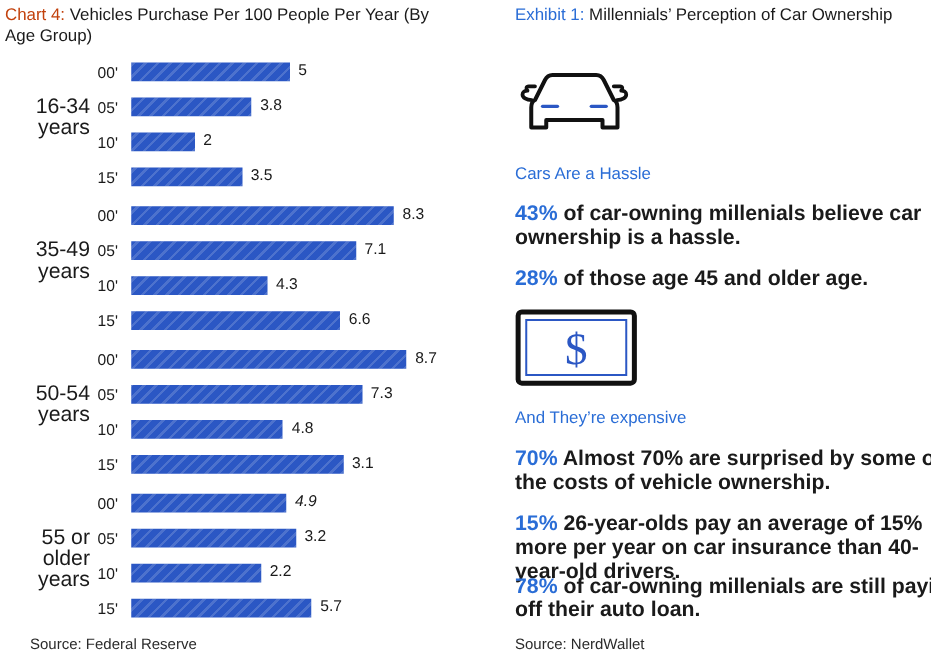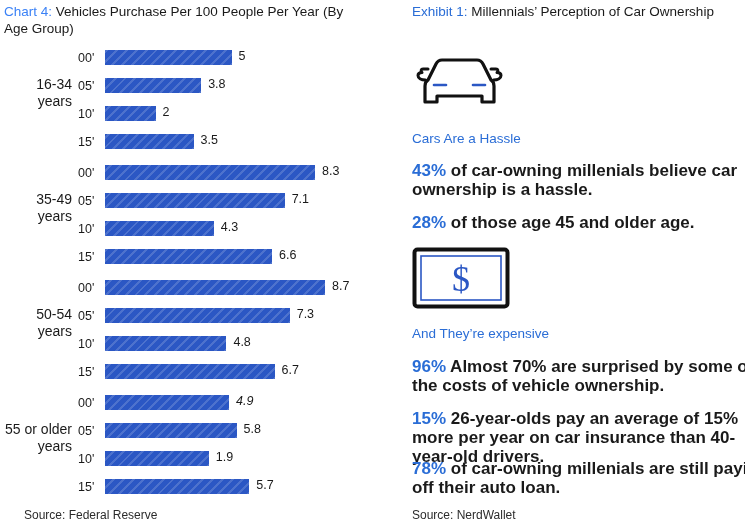--- a/index.html
+++ b/index.html
@@ -30,21 +30,21 @@
 
   
   .title {
     position: absolute;
     left: 4px; top: 3px;
     width: 358px;
     font-size: 13.5px;
     line-height: 17px;
     color: #1a1a1a;
   }
-  .title .tag { color: #3b82f6; }
+  .title .tag { color: #c2410c; }
 
   .title-right {
     position: absolute;
     left: 4px; top: 3px;
     width: 372px;
     font-size: 13.5px;
     line-height: 17px;
     color: #1a1a1a;
     white-space: nowrap;
   }
@@ -59,21 +59,21 @@
   .group {
     position: relative;
     height: 115px;
   }
   .group-label {
     position: absolute;
     left: 0;
     top: 30px;
     width: 72px;
     text-align: right;
-    font-size: 14px;
+    font-size: 17px;
     line-height: 17px;
     color: #1a1a1a;
   }
   .row {
     position: relative;
     height: 28px;
   }
   .row-year {
     position: absolute;
     left: 78px;
@@ -226,39 +226,39 @@
           <div class="bar-value" style="left: 296.69px;">7.3</div>
         </div>
         <div class="row">
           <div class="row-year">10'</div>
           <div class="bar" style="width: 121.44px;"></div>
           <div class="bar-value" style="left: 233.44px;">4.8</div>
         </div>
         <div class="row">
           <div class="row-year">15'</div>
           <div class="bar" style="width: 169.51px;"></div>
-          <div class="bar-value" style="left: 281.51px;">6.7</div>
+          <div class="bar-value" style="left: 281.51px;">3.1</div>
         </div>
       </div>
       <div class="group">
         <div class="group-label">55 or older<br>years</div>
         <div class="row">
           <div class="row-year">00'</div>
           <div class="bar" style="width: 123.97px;"></div>
           <div class="bar-value" style="left: 235.97px; font-style: italic;">4.9</div>
         </div>
         <div class="row">
           <div class="row-year">05'</div>
           <div class="bar" style="width: 131.56px;"></div>
-          <div class="bar-value" style="left: 243.56px;">5.8</div>
+          <div class="bar-value" style="left: 243.56px;">3.2</div>
         </div>
         <div class="row">
           <div class="row-year">10'</div>
           <div class="bar" style="width: 103.73px;"></div>
-          <div class="bar-value" style="left: 215.73px;">1.9</div>
+          <div class="bar-value" style="left: 215.73px;">2.2</div>
         </div>
         <div class="row">
           <div class="row-year">15'</div>
           <div class="bar" style="width: 144.21px;"></div>
           <div class="bar-value" style="left: 256.21px;">5.7</div>
         </div>
       </div>
     </div>
 
   <div class="source">Source: Federal Reserve</div>
@@ -293,21 +293,21 @@
     <svg width="98" height="62" viewBox="0 0 98 62" aria-hidden="true">
       <rect x="2.5" y="2.5" width="93" height="57" rx="3" ry="3" fill="#ffffff" stroke="#111111" stroke-width="4"></rect>
       <rect x="9" y="9" width="80" height="44" fill="#ffffff" stroke="#2b57c4" stroke-width="1.6"></rect>
       <text x="49" y="44" text-anchor="middle" font-family="'Liberation Serif', serif" font-size="36" fill="#2b57c4">$</text>
     </svg>
   </div>
 
   <div class="sub-head two">And They’re expensive</div>
 
   <div class="stat s3">
-    <span class="pct">96%</span><span> Almost 70% are surprised by some of the costs of vehicle ownership.</span>
+    <span class="pct">70%</span><span> Almost 70% are surprised by some of the costs of vehicle ownership.</span>
   </div>
   <div class="stat s4">
     <span class="pct">15%</span><span> 26-year-olds pay an average of 15% more per year on car insurance than 40-year-old drivers.</span>
   </div>
   <div class="stat s5">
     <span class="pct">78%</span><span> of car-owning millenials are still paying off their auto loan.</span>
   </div>
 
   <div class="source-right">Source: NerdWallet</div>
 </div>

